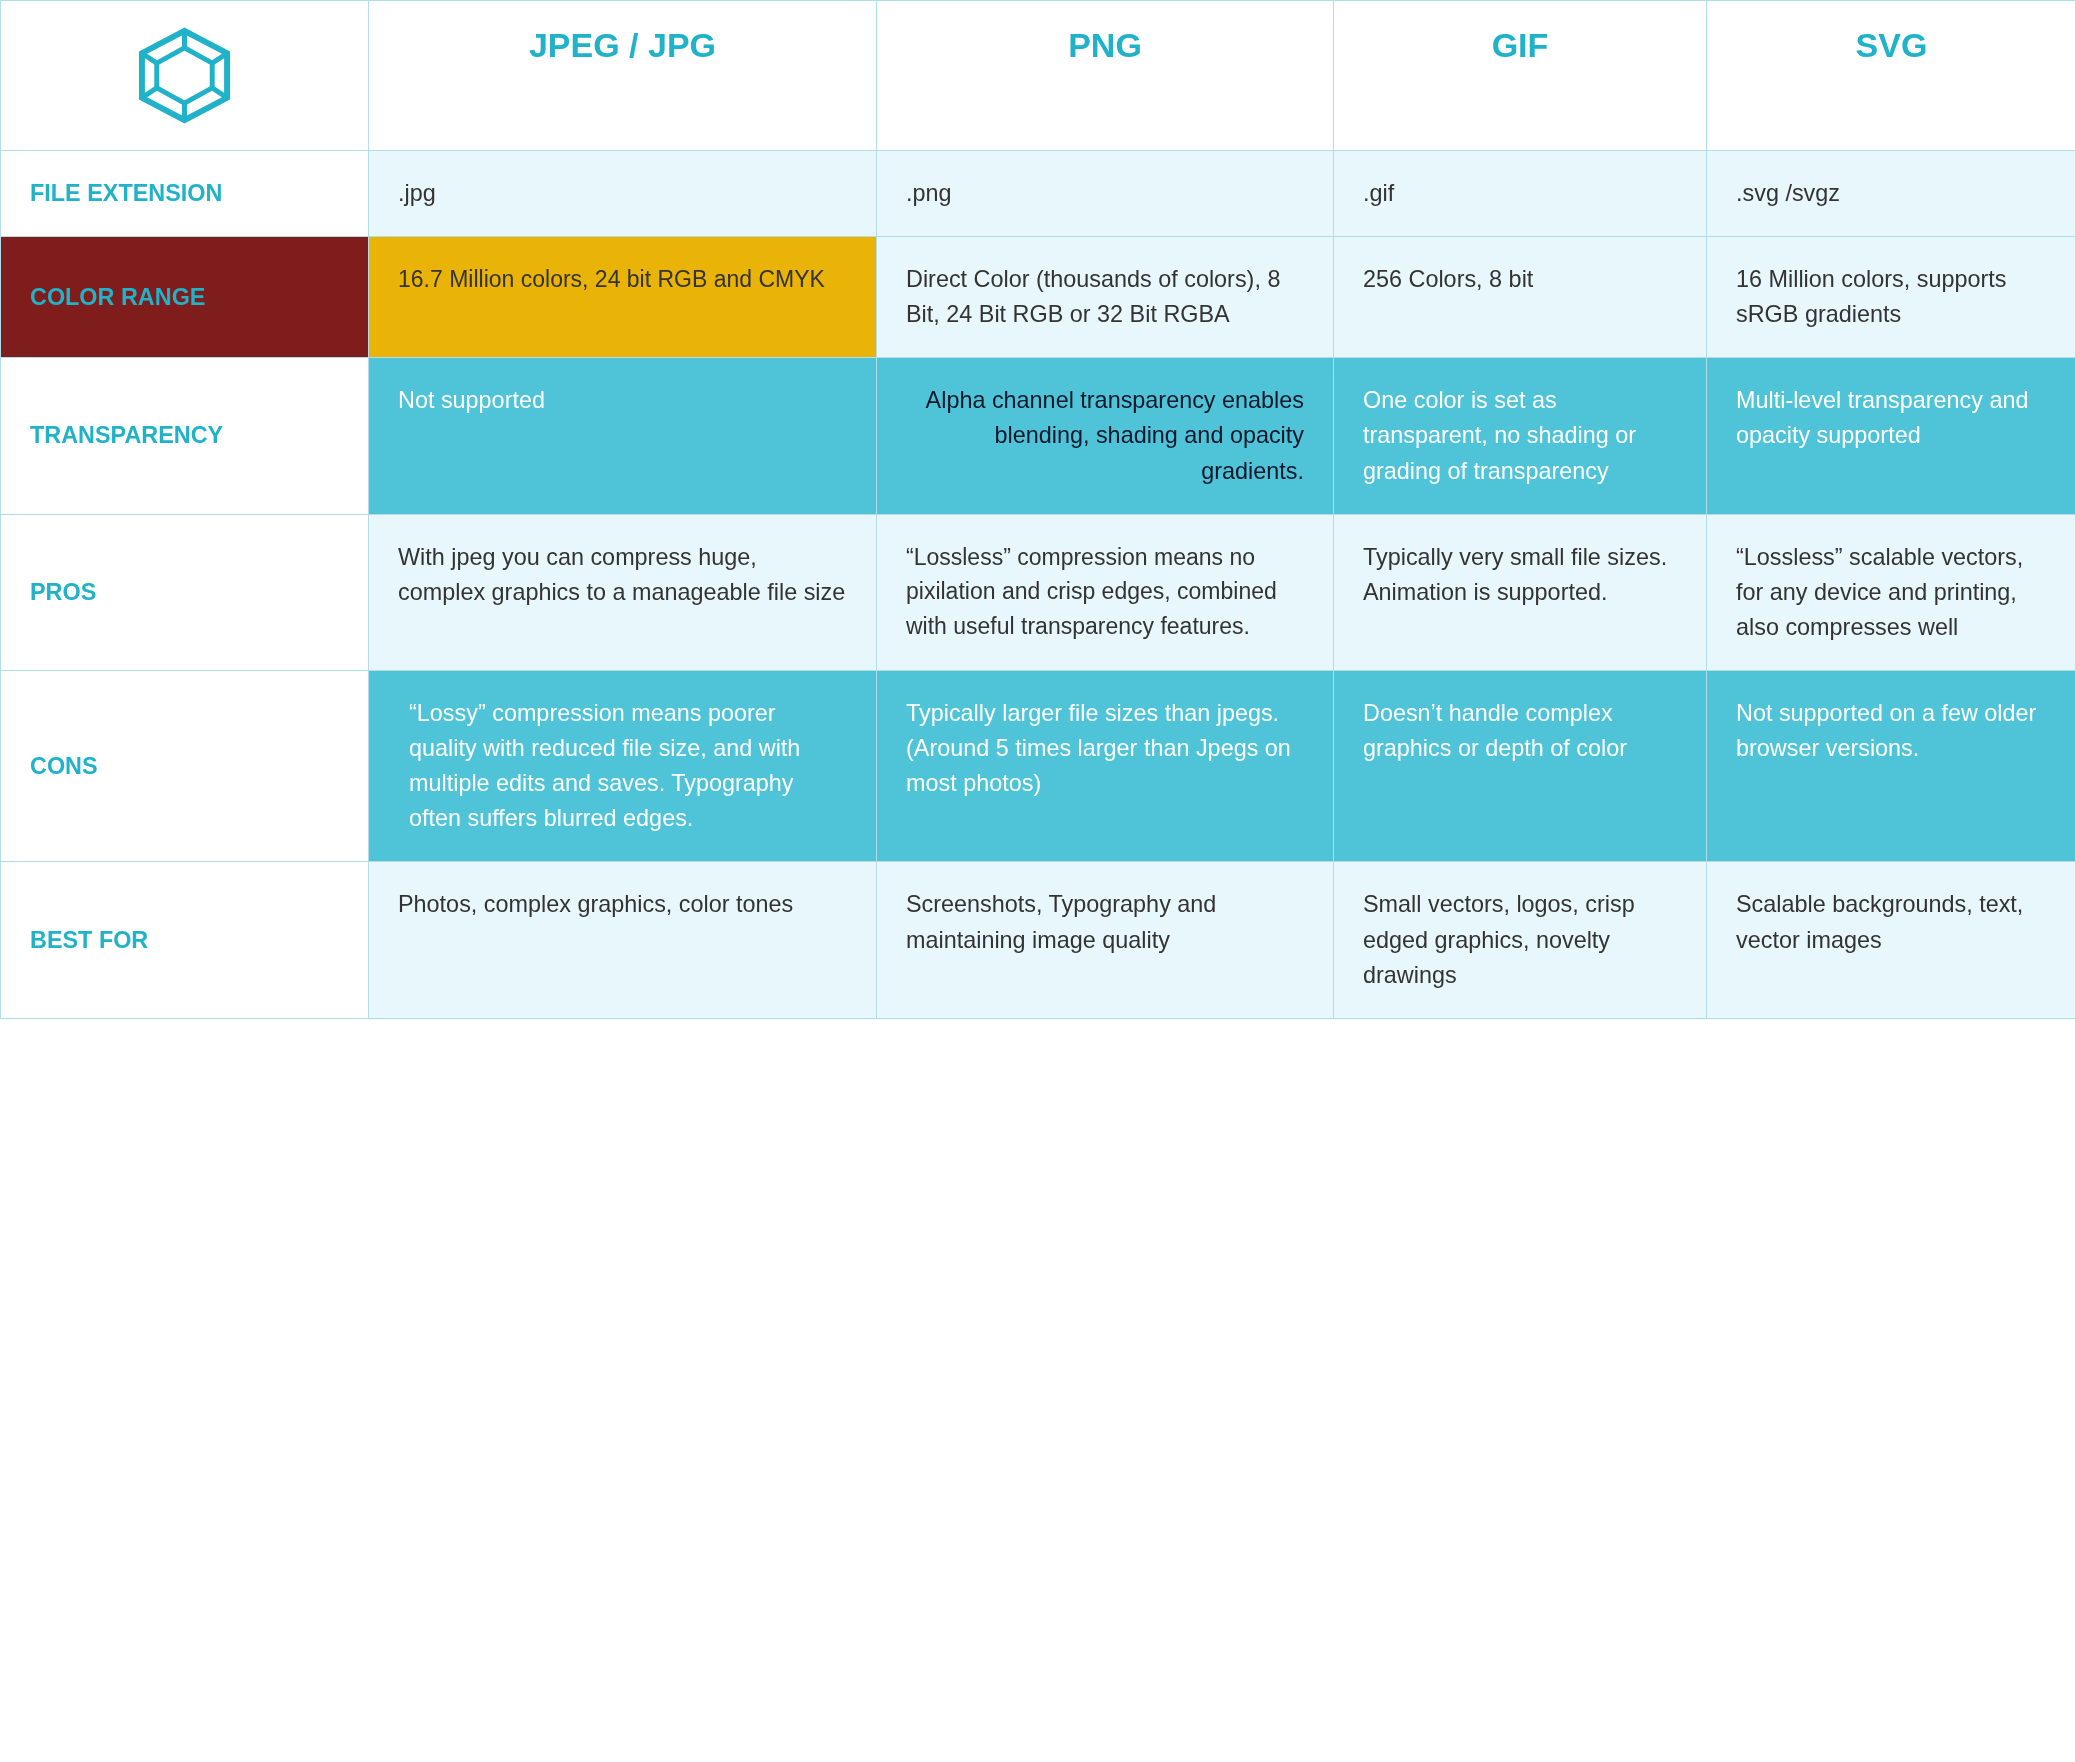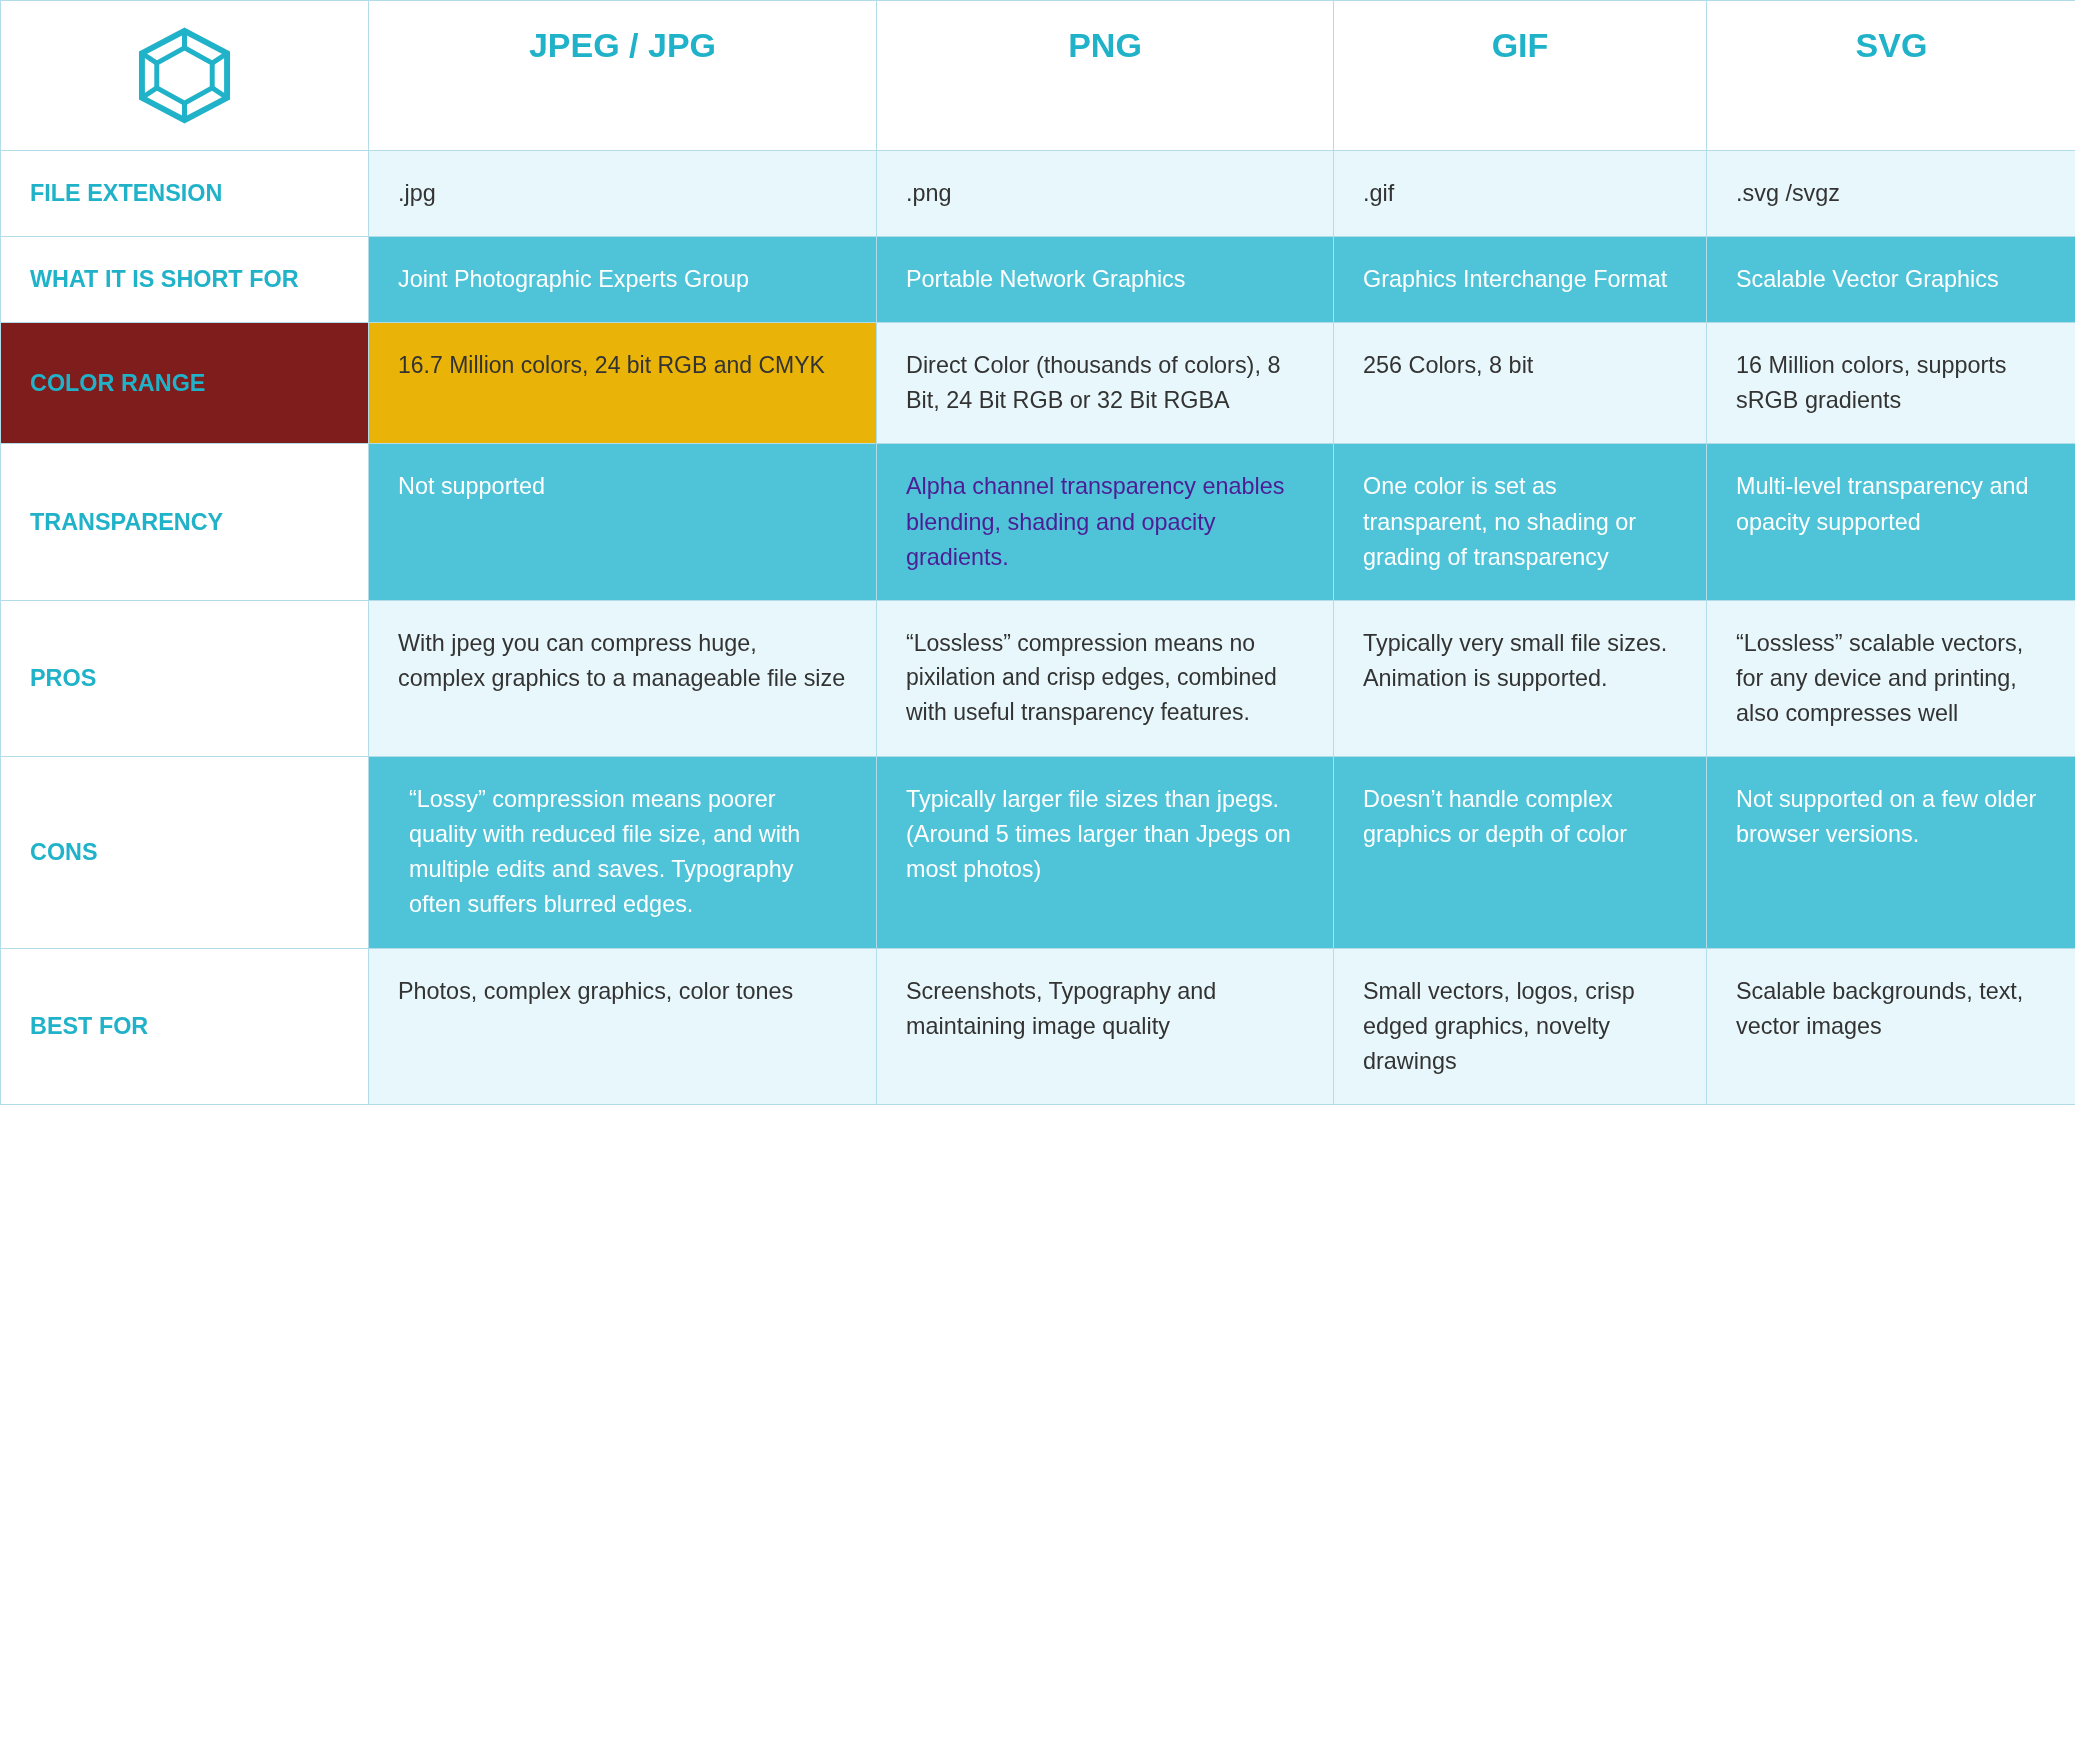--- a/index.html
+++ b/index.html
@@ -134,40 +134,33 @@
       </tr>
 
       <tr class="row-file-ext">
         <td class="row-label">FILE EXTENSION</td>
         <td class="data-cell" style="font-size:23.4px; background:#e8f7fb; color:#333; line-height:1.5;">.jpg</td>
         <td class="data-cell" style="font-size:23.4px; background:#e8f7fb; color:#333; line-height:1.5;">.png</td>
         <td class="data-cell" style="font-size:23.4px; background:#e8f7fb; color:#333; line-height:1.5;">.gif</td>
         <td class="data-cell" style="font-size:23.4px; background:#e8f7fb; color:#333; line-height:1.5;">.svg /svgz</td>
       </tr>
 
-      <tr class="row-what-for">
-        <td class="row-label">WHAT IT IS SHORT FOR</td>
-        <td class="data-cell" style="font-size:23.4px; background:#4fc3d7; color:#fff; line-height:1.5;">Joint Photographic Experts Group</td>
-        <td class="data-cell" style="font-size:23.4px; background:#4fc3d7; color:#fff; line-height:1.5;">Portable Network Graphics</td>
-        <td class="data-cell" style="font-size:23.4px; background:#4fc3d7; color:#fff; line-height:1.5;">Graphics Interchange Format</td>
-        <td class="data-cell" style="font-size:23.4px; background:#4fc3d7; color:#fff; line-height:1.5;">Scalable Vector Graphics</td>
-      </tr>
 
       <tr class="row-color">
         <td class="row-label">COLOR RANGE</td>
         <td class="data-cell" style="font-size:23px; background:#eab308; color:#333; line-height:1.5;">16.7 Million colors, 24 bit RGB and CMYK</td>
         <td class="data-cell" style="font-size:23.4px; background:#e8f7fb; color:#333; line-height:1.5;">Direct Color (thousands of colors), 8 Bit, 24 Bit RGB or 32 Bit RGBA</td>
         <td class="data-cell" style="font-size:23.4px; background:#e8f7fb; color:#333; line-height:1.5;">256 Colors, 8 bit</td>
         <td class="data-cell" style="font-size:23.4px; background:#e8f7fb; color:#333; line-height:1.5;">16 Million colors, supports sRGB gradients</td>
       </tr>
 
       <tr class="row-transparency">
         <td class="row-label">TRANSPARENCY</td>
         <td class="data-cell" style="font-size:23.4px; background:#4fc3d7; color:#fff; line-height:1.5;">Not supported</td>
-        <td class="data-cell" style="font-size:23.4px; background:#4fc3d7; color:#4c1d95; line-height:1.5;">Alpha channel transparency enables blending, shading and opacity gradients.</td>
+        <td class="data-cell" style="font-size:23.4px; background:#4fc3d7; color:#0f172a; line-height:1.5;text-align:right;">Alpha channel transparency enables blending, shading and opacity gradients.</td>
         <td class="data-cell" style="font-size:23.4px; background:#4fc3d7; color:#fff; line-height:1.5;">One color is set as transparent, no shading or grading of transparency</td>
         <td class="data-cell" style="font-size:23.4px; background:#4fc3d7; color:#fff; line-height:1.5;">Multi-level transparency and opacity supported</td>
       </tr>
 
       <tr class="row-pros">
         <td class="row-label">PROS</td>
         <td class="data-cell" style="font-size:23.4px; background:#e8f7fb; color:#333; line-height:1.5;margin-top:42px;">With jpeg you can compress huge, complex graphics to a manageable file size</td>
         <td class="data-cell" style="font-size:23px; background:#e8f7fb; color:#333; line-height:1.5;">“Lossless” compression means no pixilation and crisp edges, combined with useful transparency features.</td>
         <td class="data-cell" style="font-size:23.4px; background:#e8f7fb; color:#333; line-height:1.5;">Typically very small file sizes. Animation is supported.</td>
         <td class="data-cell" style="font-size:23.4px; background:#e8f7fb; color:#333; line-height:1.5;">“Lossless” scalable vectors, for any device and printing, also compresses well</td>

